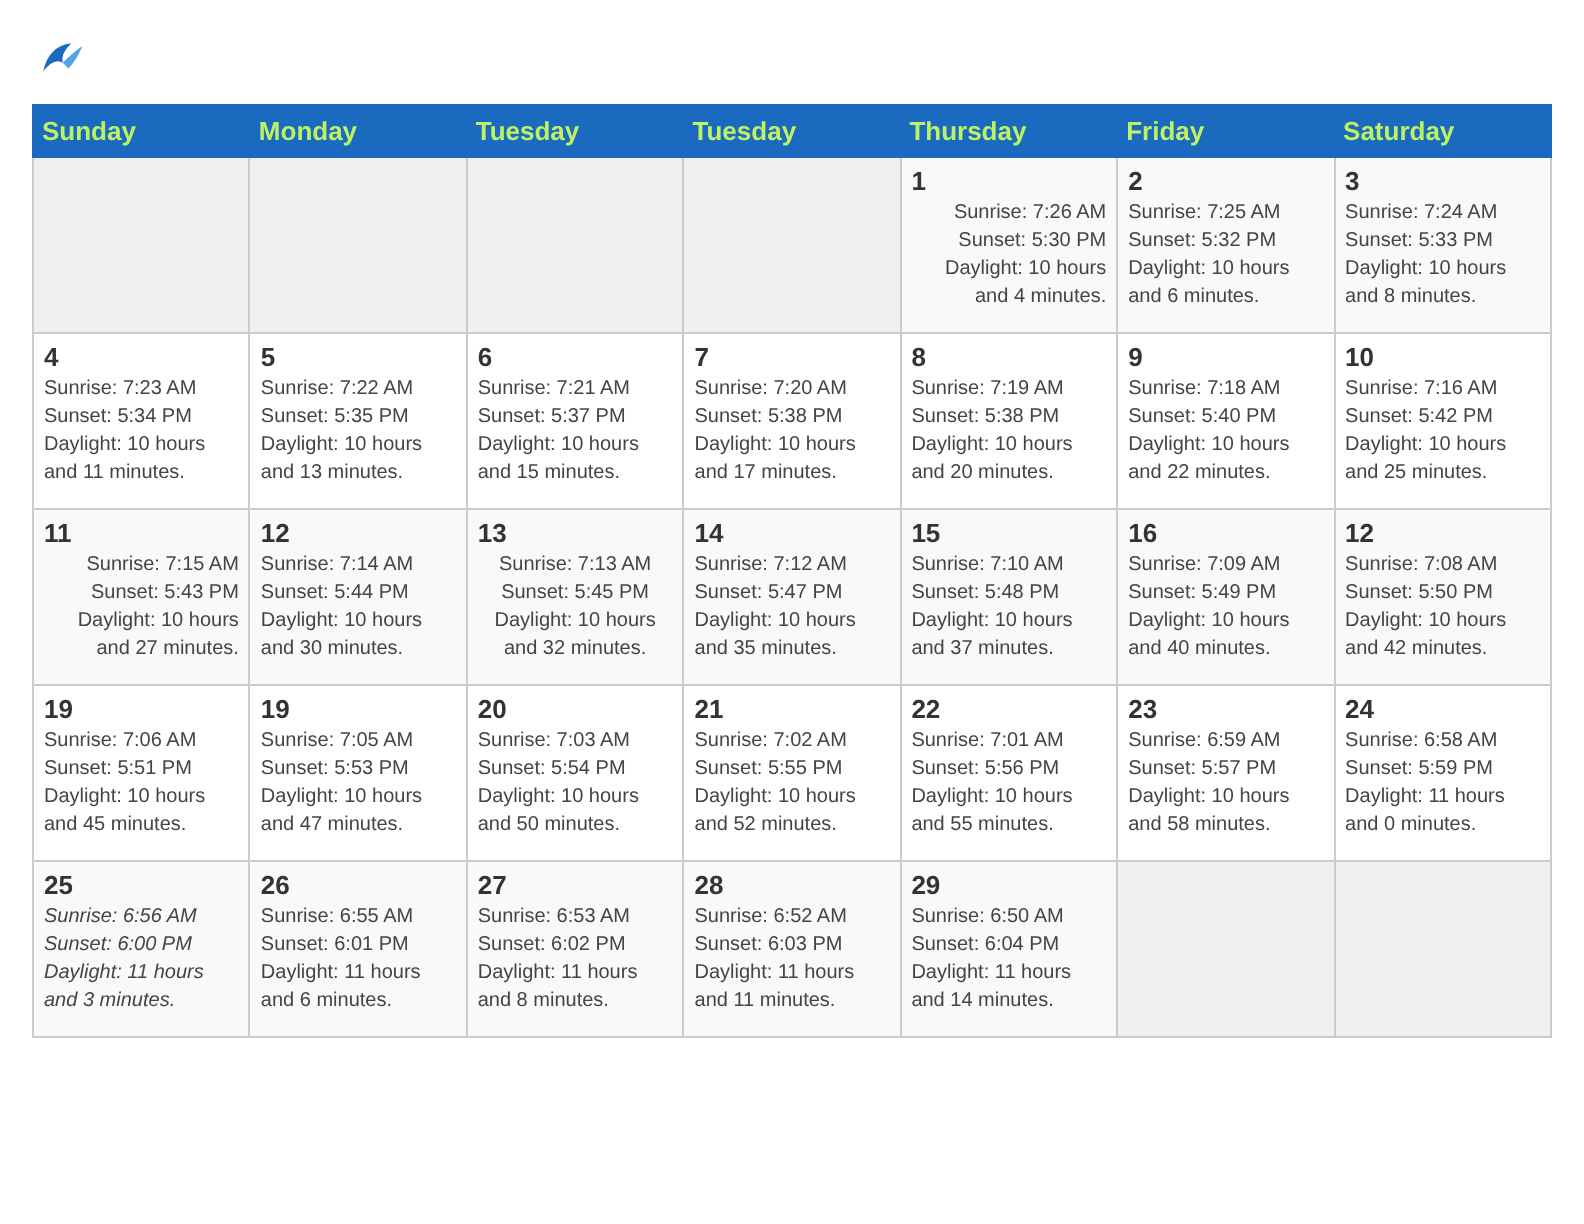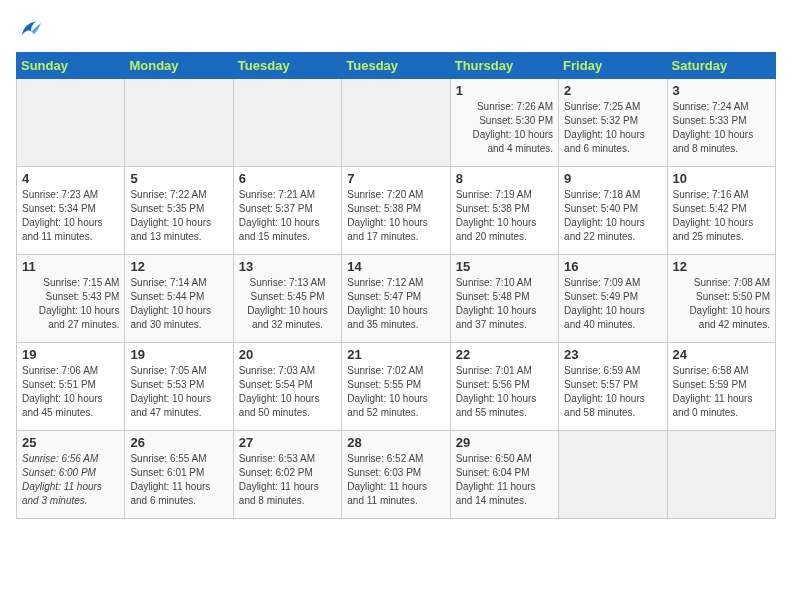--- a/index.html
+++ b/index.html
@@ -240,21 +240,21 @@
         </td>
         <td>
           <span class="day-num">16</span>
           <div class="day-info" style="white-space: pre-line;">Sunrise: 7:09 AM
 Sunset: 5:49 PM
 Daylight: 10 hours
 and 40 minutes.</div>
         </td>
         <td>
           <span class="day-num">12</span>
-          <div class="day-info" style="white-space: pre-line; text-align: right;">Sunrise: 7:08 AM
+          <div class="day-info" style="white-space: pre-line;">Sunrise: 7:08 AM
 Sunset: 5:50 PM
 Daylight: 10 hours
 and 42 minutes.</div>
         </td>
       </tr>
       <tr>
         <td>
           <span class="day-num">19</span>
           <div class="day-info" style="white-space: pre-line;">Sunrise: 7:06 AM
 Sunset: 5:51 PM

